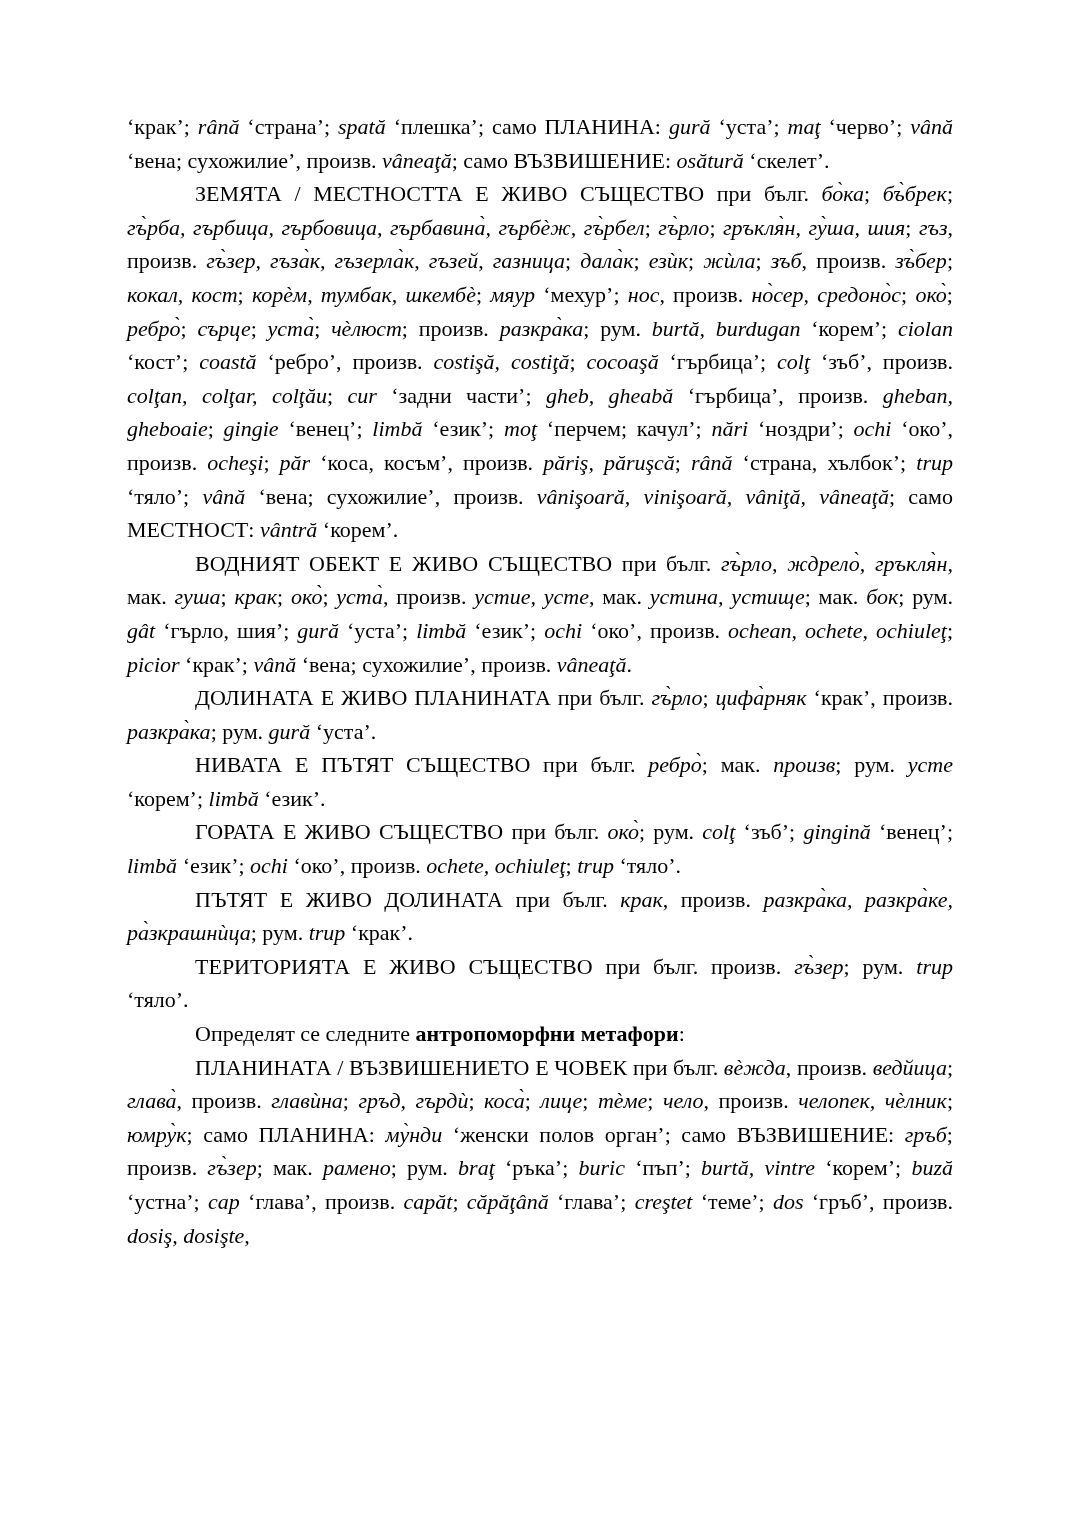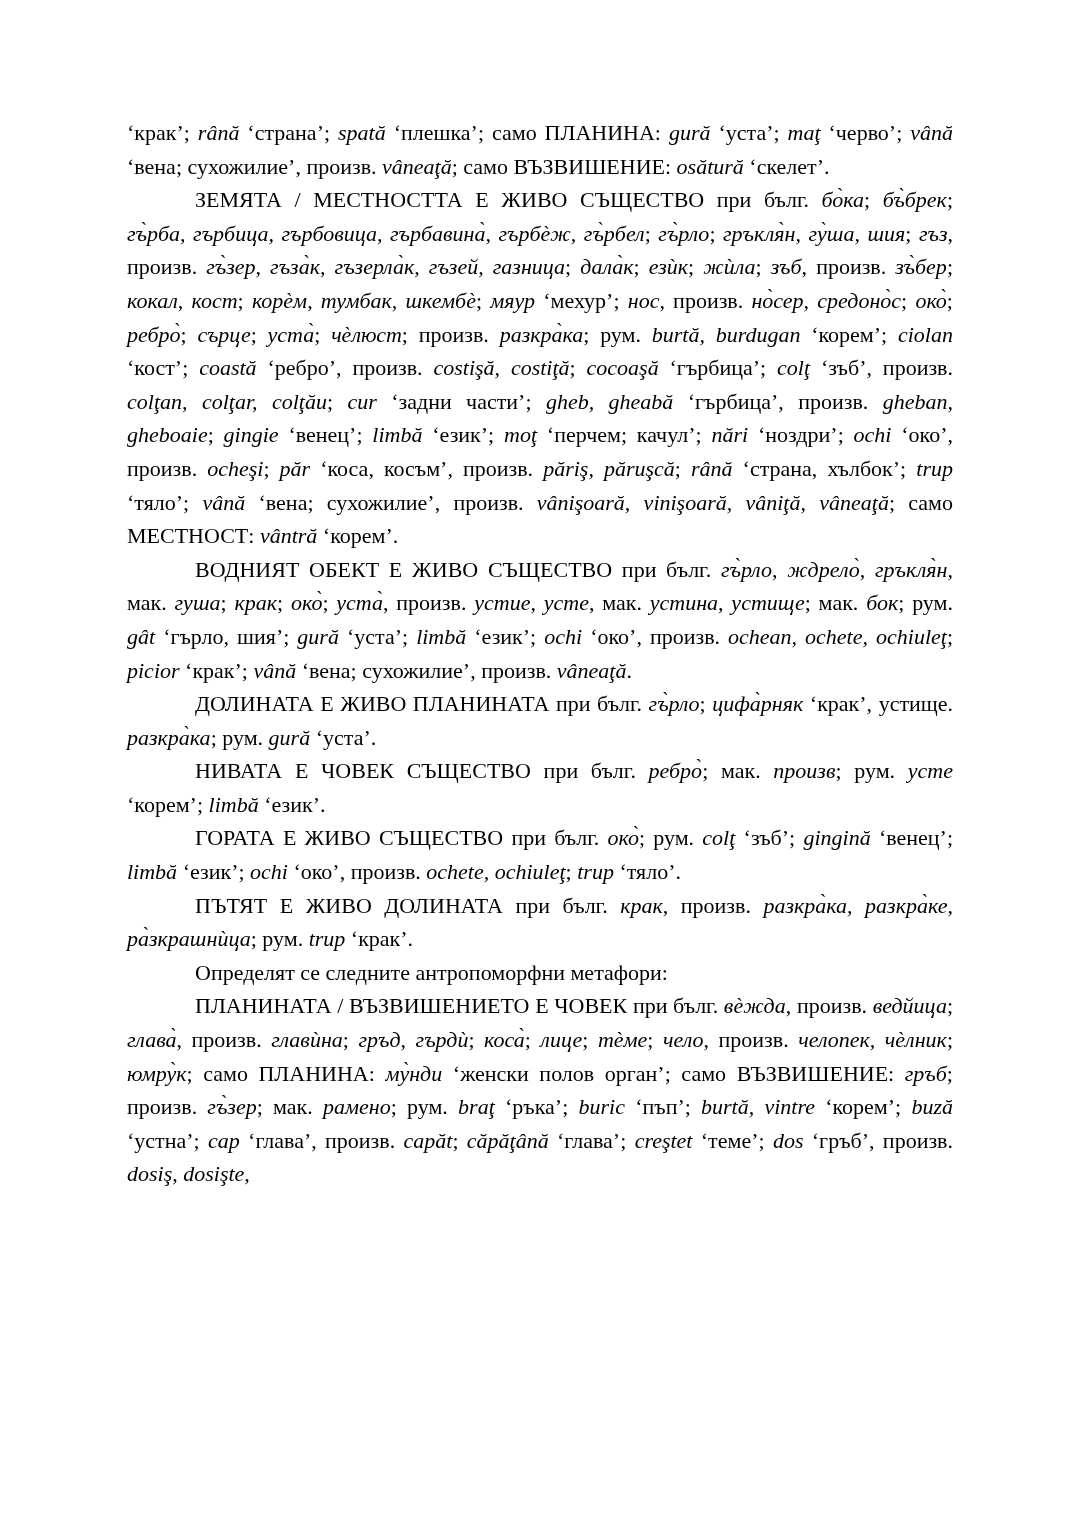--- a/index.html
+++ b/index.html
@@ -6,41 +6,42 @@
   body {
     width: 1080px;
     height: 1527px;
     background: #ffffff;
     position: relative;
     overflow: hidden;
   }
   .text-block {
     position: absolute;
     left: 127px;
-    top: 116px;
+    top: 110px;
     width: 826px;
     font-family: "Liberation Serif", serif;
     font-size: 22px;
     line-height: 33.6px;
     color: #000000;
     text-align: justify;
   }
   .para { margin: 0; }
   .para.indent { text-indent: 68px; }
   .it { font-style: italic; }
-  .bd { font-weight: normal; margin-top: 16px; }
+  .bd { font-weight: bold; margin-top: 16px; }
 </style>
 </head>
 <body>
 
 <div class="page">
   <div class="text-block" id="text-block">
       <p class="para"><span>‘крак’; </span><span class="it">rână</span><span> ‘страна’; </span><span class="it">spată</span><span> ‘плешка’; само ПЛАНИНА: </span><span class="it">gură</span><span> ‘уста’; </span><span class="it">maţ</span><span> ‘черво’; </span><span class="it">vână</span><span> ‘вена; сухожилие’, произв. </span><span class="it">vâneaţă</span><span>; само ВЪЗВИШЕНИЕ: </span><span class="it">osătură</span><span> ‘скелет’.</span></p>
       <p class="para indent"><span>ЗЕМЯТА / МЕСТНОСТТА Е ЖИВО СЪЩЕСТВО при бълг. </span><span class="it">бо̀ка</span><span>; </span><span class="it">бъ̀брек</span><span>; </span><span class="it">гъ̀рба, гърбица, гърбовица, гърбавина̀, гърбѐж, гъ̀рбел</span><span>; </span><span class="it">гъ̀рло</span><span>; </span><span class="it">гръкля̀н, гу̀ша, шия</span><span>; </span><span class="it">гъз</span><span>, произв. </span><span class="it">гъ̀зер, гъза̀к, гъзерла̀к, гъзей, газница</span><span>; </span><span class="it">дала̀к</span><span>; </span><span class="it">езѝк</span><span>; </span><span class="it">жѝла</span><span>; </span><span class="it">зъб</span><span>, произв. </span><span class="it">зъ̀бер</span><span>; </span><span class="it">кокал, кост</span><span>; </span><span class="it">корѐм, тумбак, шкембѐ</span><span>; </span><span class="it">мяур</span><span> ‘мехур’; </span><span class="it">нос</span><span>, произв. </span><span class="it">но̀сер, средоно̀с</span><span>; </span><span class="it">око̀</span><span>; </span><span class="it">ребро̀</span><span>; </span><span class="it">сърце</span><span>; </span><span class="it">уста̀</span><span>; </span><span class="it">чѐлюст</span><span>; произв. </span><span class="it">разкра̀ка</span><span>; рум. </span><span class="it">burtă, burdugan</span><span> ‘корем’; </span><span class="it">ciolan</span><span> ‘кост’; </span><span class="it">coastă</span><span> ‘ребро’, произв. </span><span class="it">costişă, costiţă</span><span>; </span><span class="it">cocoaşă</span><span> ‘гърбица’; </span><span class="it">colţ</span><span> ‘зъб’, произв. </span><span class="it">colţan, colţar, colţău</span><span>; </span><span class="it">cur</span><span> ‘задни части’; </span><span class="it">gheb, gheabă</span><span> ‘гърбица’, произв. </span><span class="it">gheban, gheboaie</span><span>; </span><span class="it">gingie</span><span> ‘венец’; </span><span class="it">limbă</span><span> ‘език’; </span><span class="it">moţ</span><span> ‘перчем; качул’; </span><span class="it">nări</span><span> ‘ноздри’; </span><span class="it">ochi</span><span> ‘око’, произв. </span><span class="it">ocheşi</span><span>; </span><span class="it">păr</span><span> ‘коса, косъм’, произв. </span><span class="it">păriş, păruşcă</span><span>; </span><span class="it">rână</span><span> ‘страна, хълбок’; </span><span class="it">trup</span><span> ‘тяло’; </span><span class="it">vână</span><span> ‘вена; сухожилие’, произв. </span><span class="it">vânişoară, vinişoară, vâniţă, vâneaţă</span><span>; само МЕСТНОСТ: </span><span class="it">vântră</span><span> ‘корем’.</span></p>
       <p class="para indent"><span>ВОДНИЯТ ОБЕКТ Е ЖИВО СЪЩЕСТВО при бълг. </span><span class="it">гъ̀рло, ждрело̀, гръкля̀н,</span><span> мак. </span><span class="it">гуша</span><span>; </span><span class="it">крак</span><span>; </span><span class="it">око̀</span><span>; </span><span class="it">уста̀</span><span>, произв. </span><span class="it">устие, усте</span><span>, мак. </span><span class="it">устина, устище</span><span>; мак. </span><span class="it">бок</span><span>; рум. </span><span class="it">gât</span><span> ‘гърло, шия’; </span><span class="it">gură</span><span> ‘уста’; </span><span class="it">limbă</span><span> ‘език’; </span><span class="it">ochi</span><span> ‘око’, произв. </span><span class="it">ochean, ochete, ochiuleţ</span><span>; </span><span class="it">picior</span><span> ‘крак’; </span><span class="it">vână</span><span> ‘вена; сухожилие’, произв. </span><span class="it">vâneaţă</span><span>.</span></p>
-      <p class="para indent"><span>ДОЛИНАТА Е ЖИВО ПЛАНИНАТА при бълг. </span><span class="it">гъ̀рло</span><span>; </span><span class="it">цифа̀рняк</span><span> ‘крак’, устище. </span><span class="it">разкра̀ка</span><span>; рум. </span><span class="it">gură</span><span> ‘уста’.</span></p>
-      <p class="para indent"><span>НИВАТА Е ЧОВЕК СЪЩЕСТВО при бълг. </span><span class="it">ребро̀</span><span>; мак. </span><span class="it">произв</span><span>; рум. </span><span class="it">усте</span><span> ‘корем’; </span><span class="it">limbă</span><span> ‘език’.</span></p>
+      <p class="para indent"><span>ДОЛИНАТА Е ЖИВО ПЛАНИНАТА при бълг. </span><span class="it">гъ̀рло</span><span>; </span><span class="it">цифа̀рняк</span><span> ‘крак’, произв. </span><span class="it">разкра̀ка</span><span>; рум. </span><span class="it">gură</span><span> ‘уста’.</span></p>
+      <p class="para indent"><span>НИВАТА Е ПЪТЯТ СЪЩЕСТВО при бълг. </span><span class="it">ребро̀</span><span>; мак. </span><span class="it">произв</span><span>; рум. </span><span class="it">усте</span><span> ‘корем’; </span><span class="it">limbă</span><span> ‘език’.</span></p>
       <p class="para indent"><span>ГОРАТА Е ЖИВО СЪЩЕСТВО при бълг. </span><span class="it">око̀</span><span>; рум. </span><span class="it">colţ</span><span> ‘зъб’; </span><span class="it">gingină</span><span> ‘венец’; </span><span class="it">limbă</span><span> ‘език’; </span><span class="it">ochi</span><span> ‘око’, произв. </span><span class="it">ochete, ochiuleţ</span><span>; </span><span class="it">trup</span><span> ‘тяло’.</span></p>
       <p class="para indent"><span>ПЪТЯТ Е ЖИВО ДОЛИНАТА при бълг. </span><span class="it">крак</span><span>, произв. </span><span class="it">разкра̀ка, разкра̀ке, ра̀зкрашнѝца</span><span>; рум. </span><span class="it">trup</span><span> ‘крак’.</span></p>
+      <p class="para indent"><span>ТЕРИТОРИЯТА Е ЖИВО СЪЩЕСТВО при бълг. произв. </span><span class="it">гъ̀зер</span><span>; рум. </span><span class="it">trup</span><span> ‘тяло’.</span></p>
       <p class="para indent"><span>Определят се следните </span><span class="bd">антропоморфни метафори</span><span>:</span></p>
       <p class="para indent"><span>ПЛАНИНАТА / ВЪЗВИШЕНИЕТО Е ЧОВЕК при бълг. </span><span class="it">вѐжда</span><span>, произв. </span><span class="it">ведйица</span><span>; </span><span class="it">глава̀</span><span>, произв. </span><span class="it">главѝна</span><span>; </span><span class="it">гръд, гърдѝ</span><span>; </span><span class="it">коса̀</span><span>; </span><span class="it">лице</span><span>; </span><span class="it">тѐме</span><span>; </span><span class="it">чело</span><span>, произв. </span><span class="it">челопек, чѐлник</span><span>; </span><span class="it">юмру̀к</span><span>; само ПЛАНИНА: </span><span class="it">му̀нди</span><span> ‘женски полов орган’; само ВЪЗВИШЕНИЕ: </span><span class="it">гръб</span><span>; произв. </span><span class="it">гъ̀зер</span><span>; мак. </span><span class="it">рамено</span><span>; рум. </span><span class="it">braţ</span><span> ‘ръка’; </span><span class="it">buric</span><span> ‘пъп’; </span><span class="it">burtă, vintre</span><span> ‘корем’; </span><span class="it">buză</span><span> ‘устна’; </span><span class="it">cap</span><span> ‘глава’, произв. </span><span class="it">capăt</span><span>; </span><span class="it">căpăţână</span><span> ‘глава’; </span><span class="it">creştet</span><span> ‘теме’; </span><span class="it">dos</span><span> ‘гръб’, произв. </span><span class="it">dosiş, dosişte,</span></p>
     </div>
 </div>
 
 </body></html>

